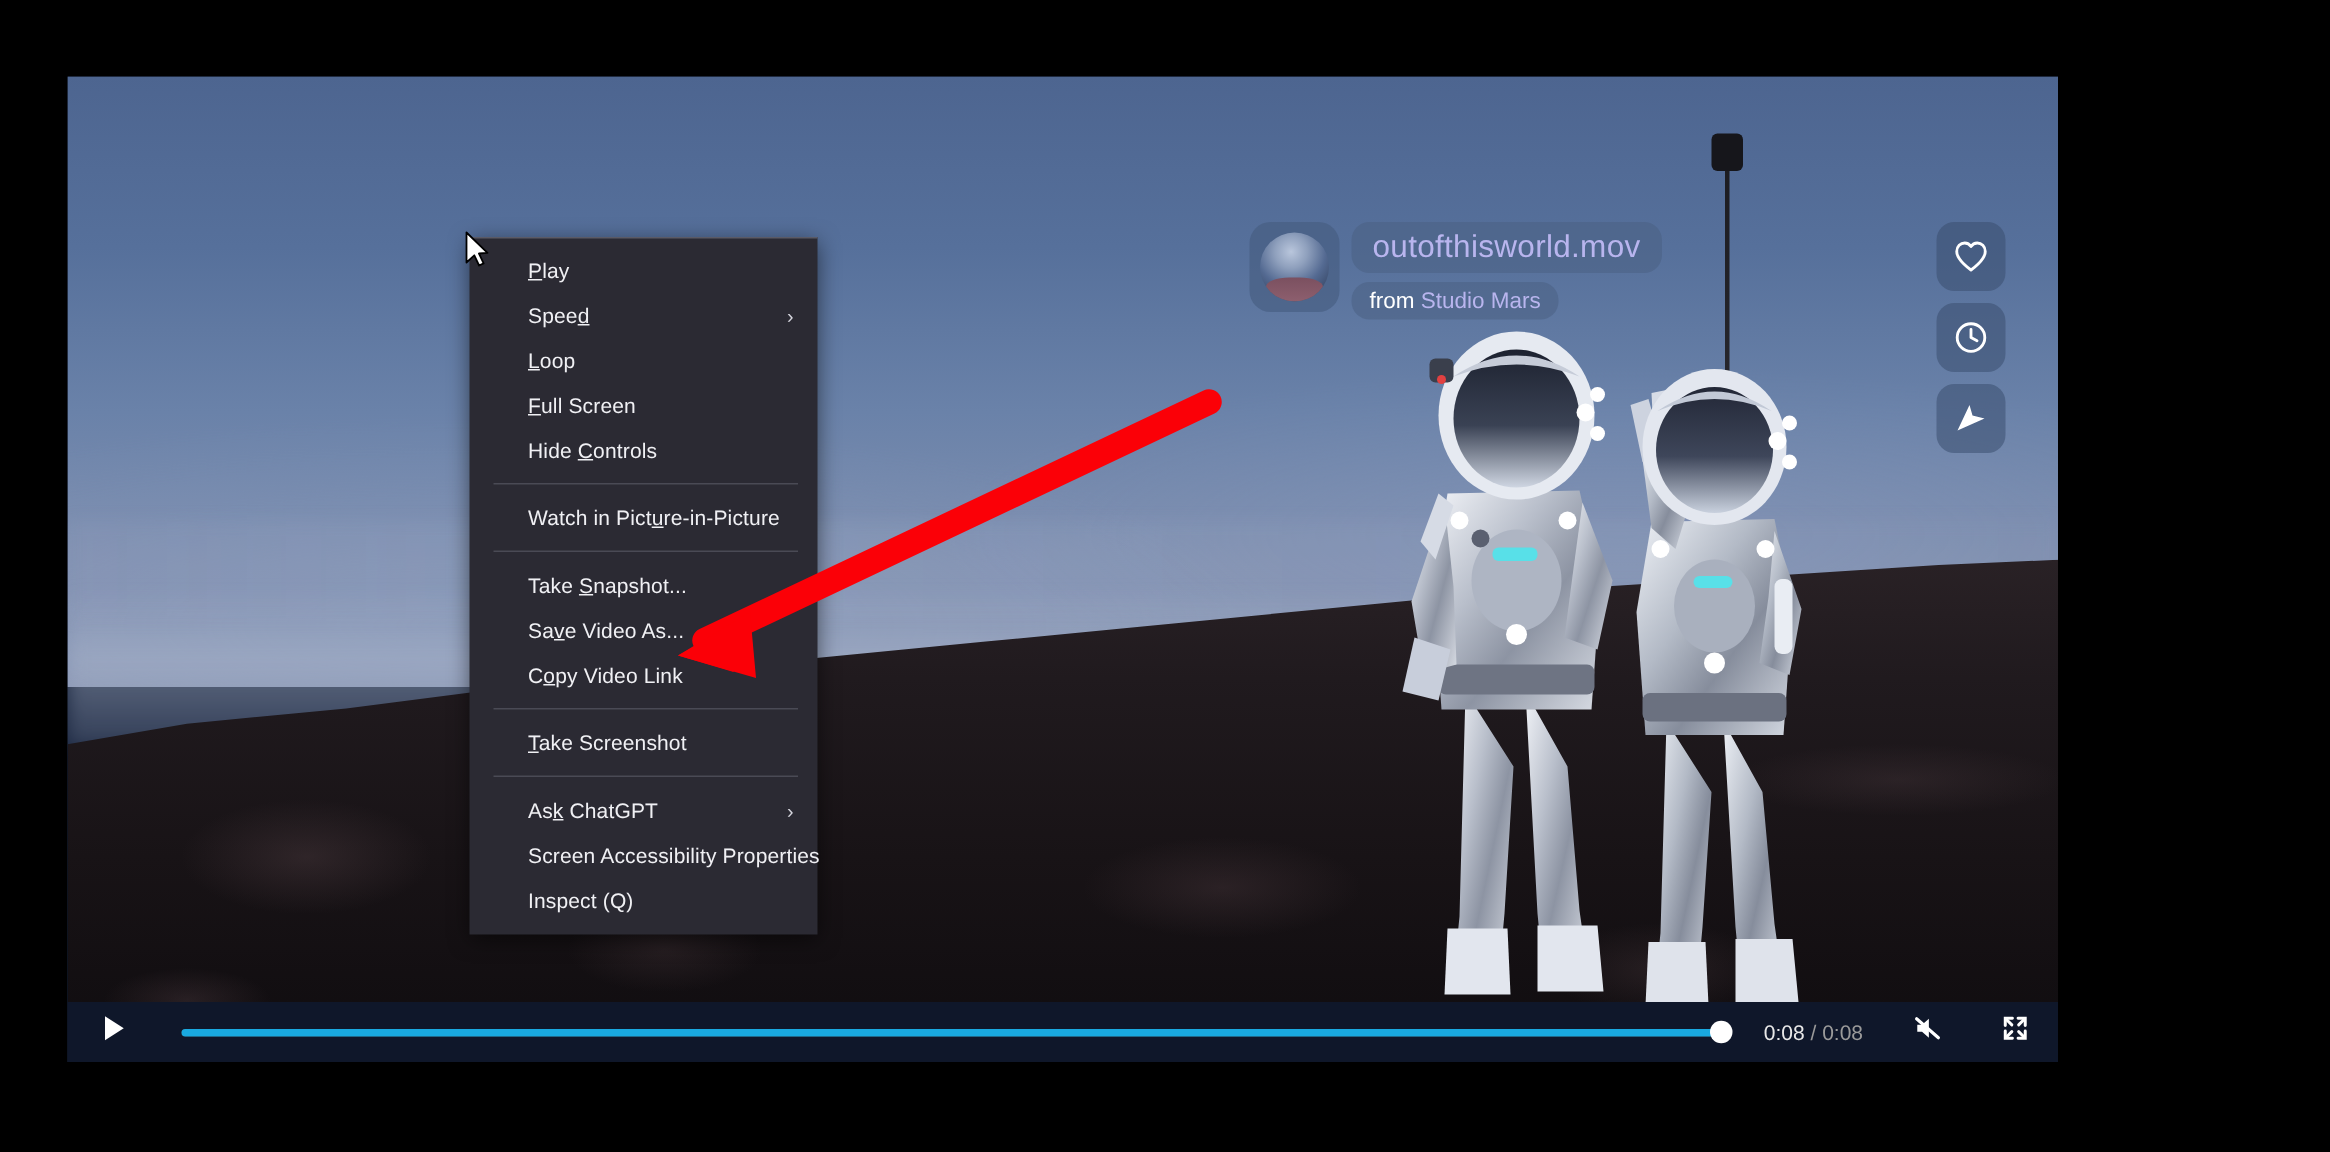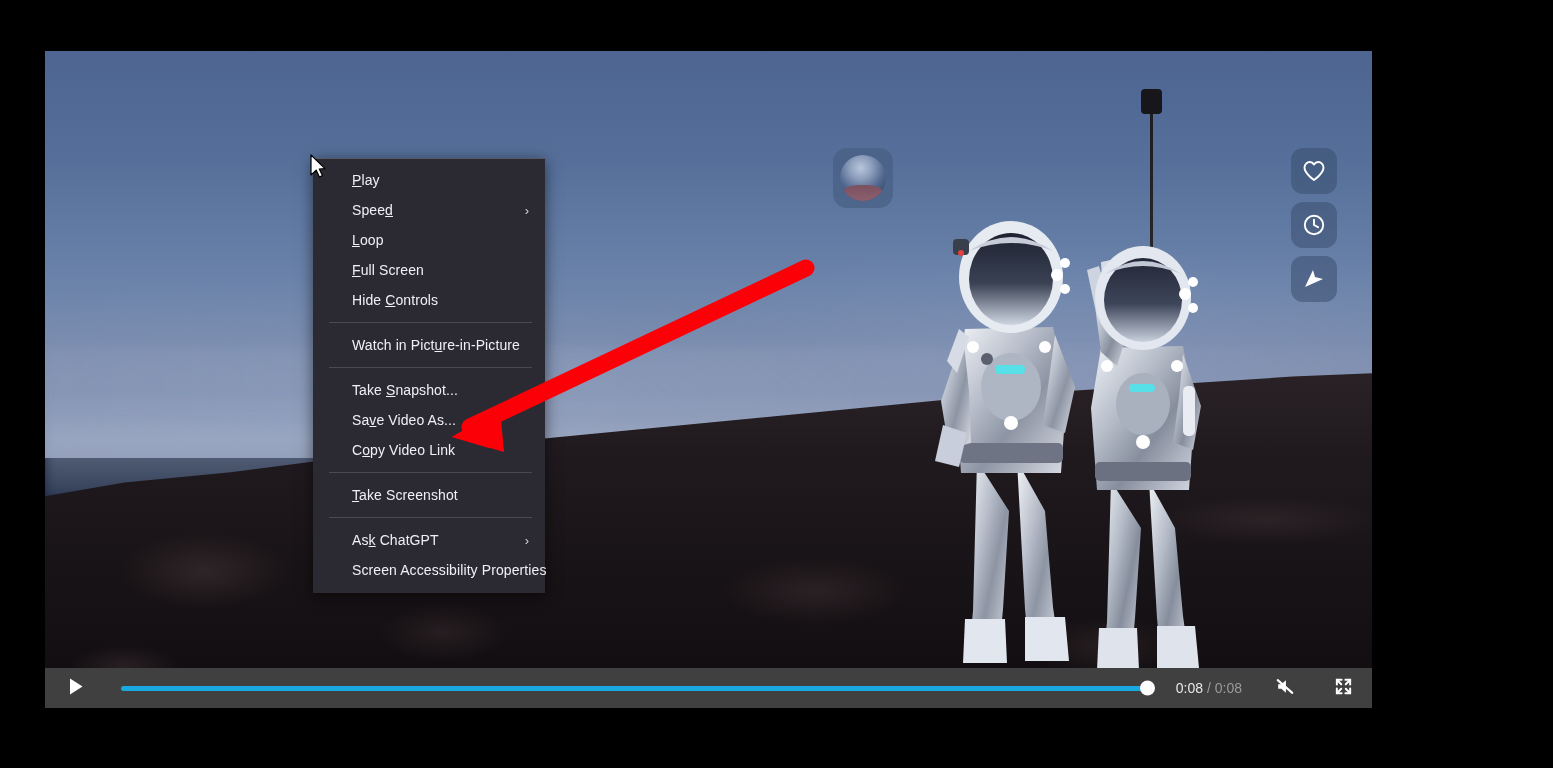--- a/index.html
+++ b/index.html
@@ -148,21 +148,21 @@
   #inner-progress-fill {
     position:absolute; left:0; top:0; height:100%; border-radius:3px;
     background:#7b6fe8;
   }
   .inner-icon { width:26px; height:28px; display:flex; align-items:center; justify-content:center; cursor:pointer; flex:none;}
 
   
   #outer-bar {
     position:absolute; left:45px; top: 668px;
     width: 1327px; height: 40px;
-    background: #404040;
+    background: #0f172a;
     display:flex; align-items:center;
     padding: 0 14px;
     box-sizing: border-box;
     gap: 28px;
   }
   #outer-play { width:34px; height:34px; display:flex; align-items:center; justify-content:center; cursor:pointer; flex:none;}
   #outer-scrub { flex:1; height:34px; display:flex; align-items:center; position:relative; cursor:pointer; }
   #outer-track {
     width:100%; height:5px; border-radius:3px; background:#3a3a3a; position:relative;
   }
@@ -325,20 +325,27 @@
         <circle cx="112" cy="130" r="6" fill="#ffffff"></circle>
         <circle cx="78" cy="206" r="7" fill="#ffffff"></circle>
         <rect x="118" y="150" width="12" height="50" rx="5" fill="#e9edf3"></rect>
       </svg>
     </div>
 
     <div id="file-overlay">
       <div id="avatar">
         <div class="helm"></div>
       </div>
+      <div class="pill-col">
+        <div class="pill" id="filename-pill">outofthisworld.mov</div>
+        <div class="pill" id="source-pill">
+          <span>from</span>
+          <span class="studio">Studio Mars</span>
+        </div>
+      </div>
     </div>
 
     <div id="side-actions">
       <div class="side-btn">
         <span>
           <svg width="24" height="22" viewBox="0 0 24 22">
             <path d="M12 20 C12 20 2.5 13.6 2.5 7.6 C2.5 4.3 5 2 7.8 2 C9.8 2 11.2 3.1 12 4.4 C12.8 3.1 14.2 2 16.2 2 C19 2 21.5 4.3 21.5 7.6 C21.5 13.6 12 20 12 20 Z" fill="none" stroke="#ffffff" stroke-width="1.9" stroke-linejoin="round"></path>
           </svg>
         </span>
       </div>
@@ -461,20 +468,23 @@
         <span class="lbl"><span class="acc">T</span>ake Screenshot</span>
       </div>
       <div class="msep"></div>
       <div class="mi">
         <span class="lbl">As<span class="acc">k</span> ChatGPT</span>
         <span class="chev">›</span>
       </div>
       <div class="mi">
         <span class="lbl">Screen Accessibility Properties</span>
       </div>
+      <div class="mi">
+        <span class="lbl">Inspect (Q)</span>
+      </div>
     </div>
 
   <svg id="annotation-arrow">
     <g>
       <path d="M806 268 L470 427" stroke="#fb0007" stroke-width="17" stroke-linecap="round"></path>
       <path d="M452 437 L497 412 L489 448 Z" fill="#fb0007"></path>
       <path d="M452 437 L500 408 L504 452 Z" fill="#fb0007"></path>
     </g>
   </svg>
 

